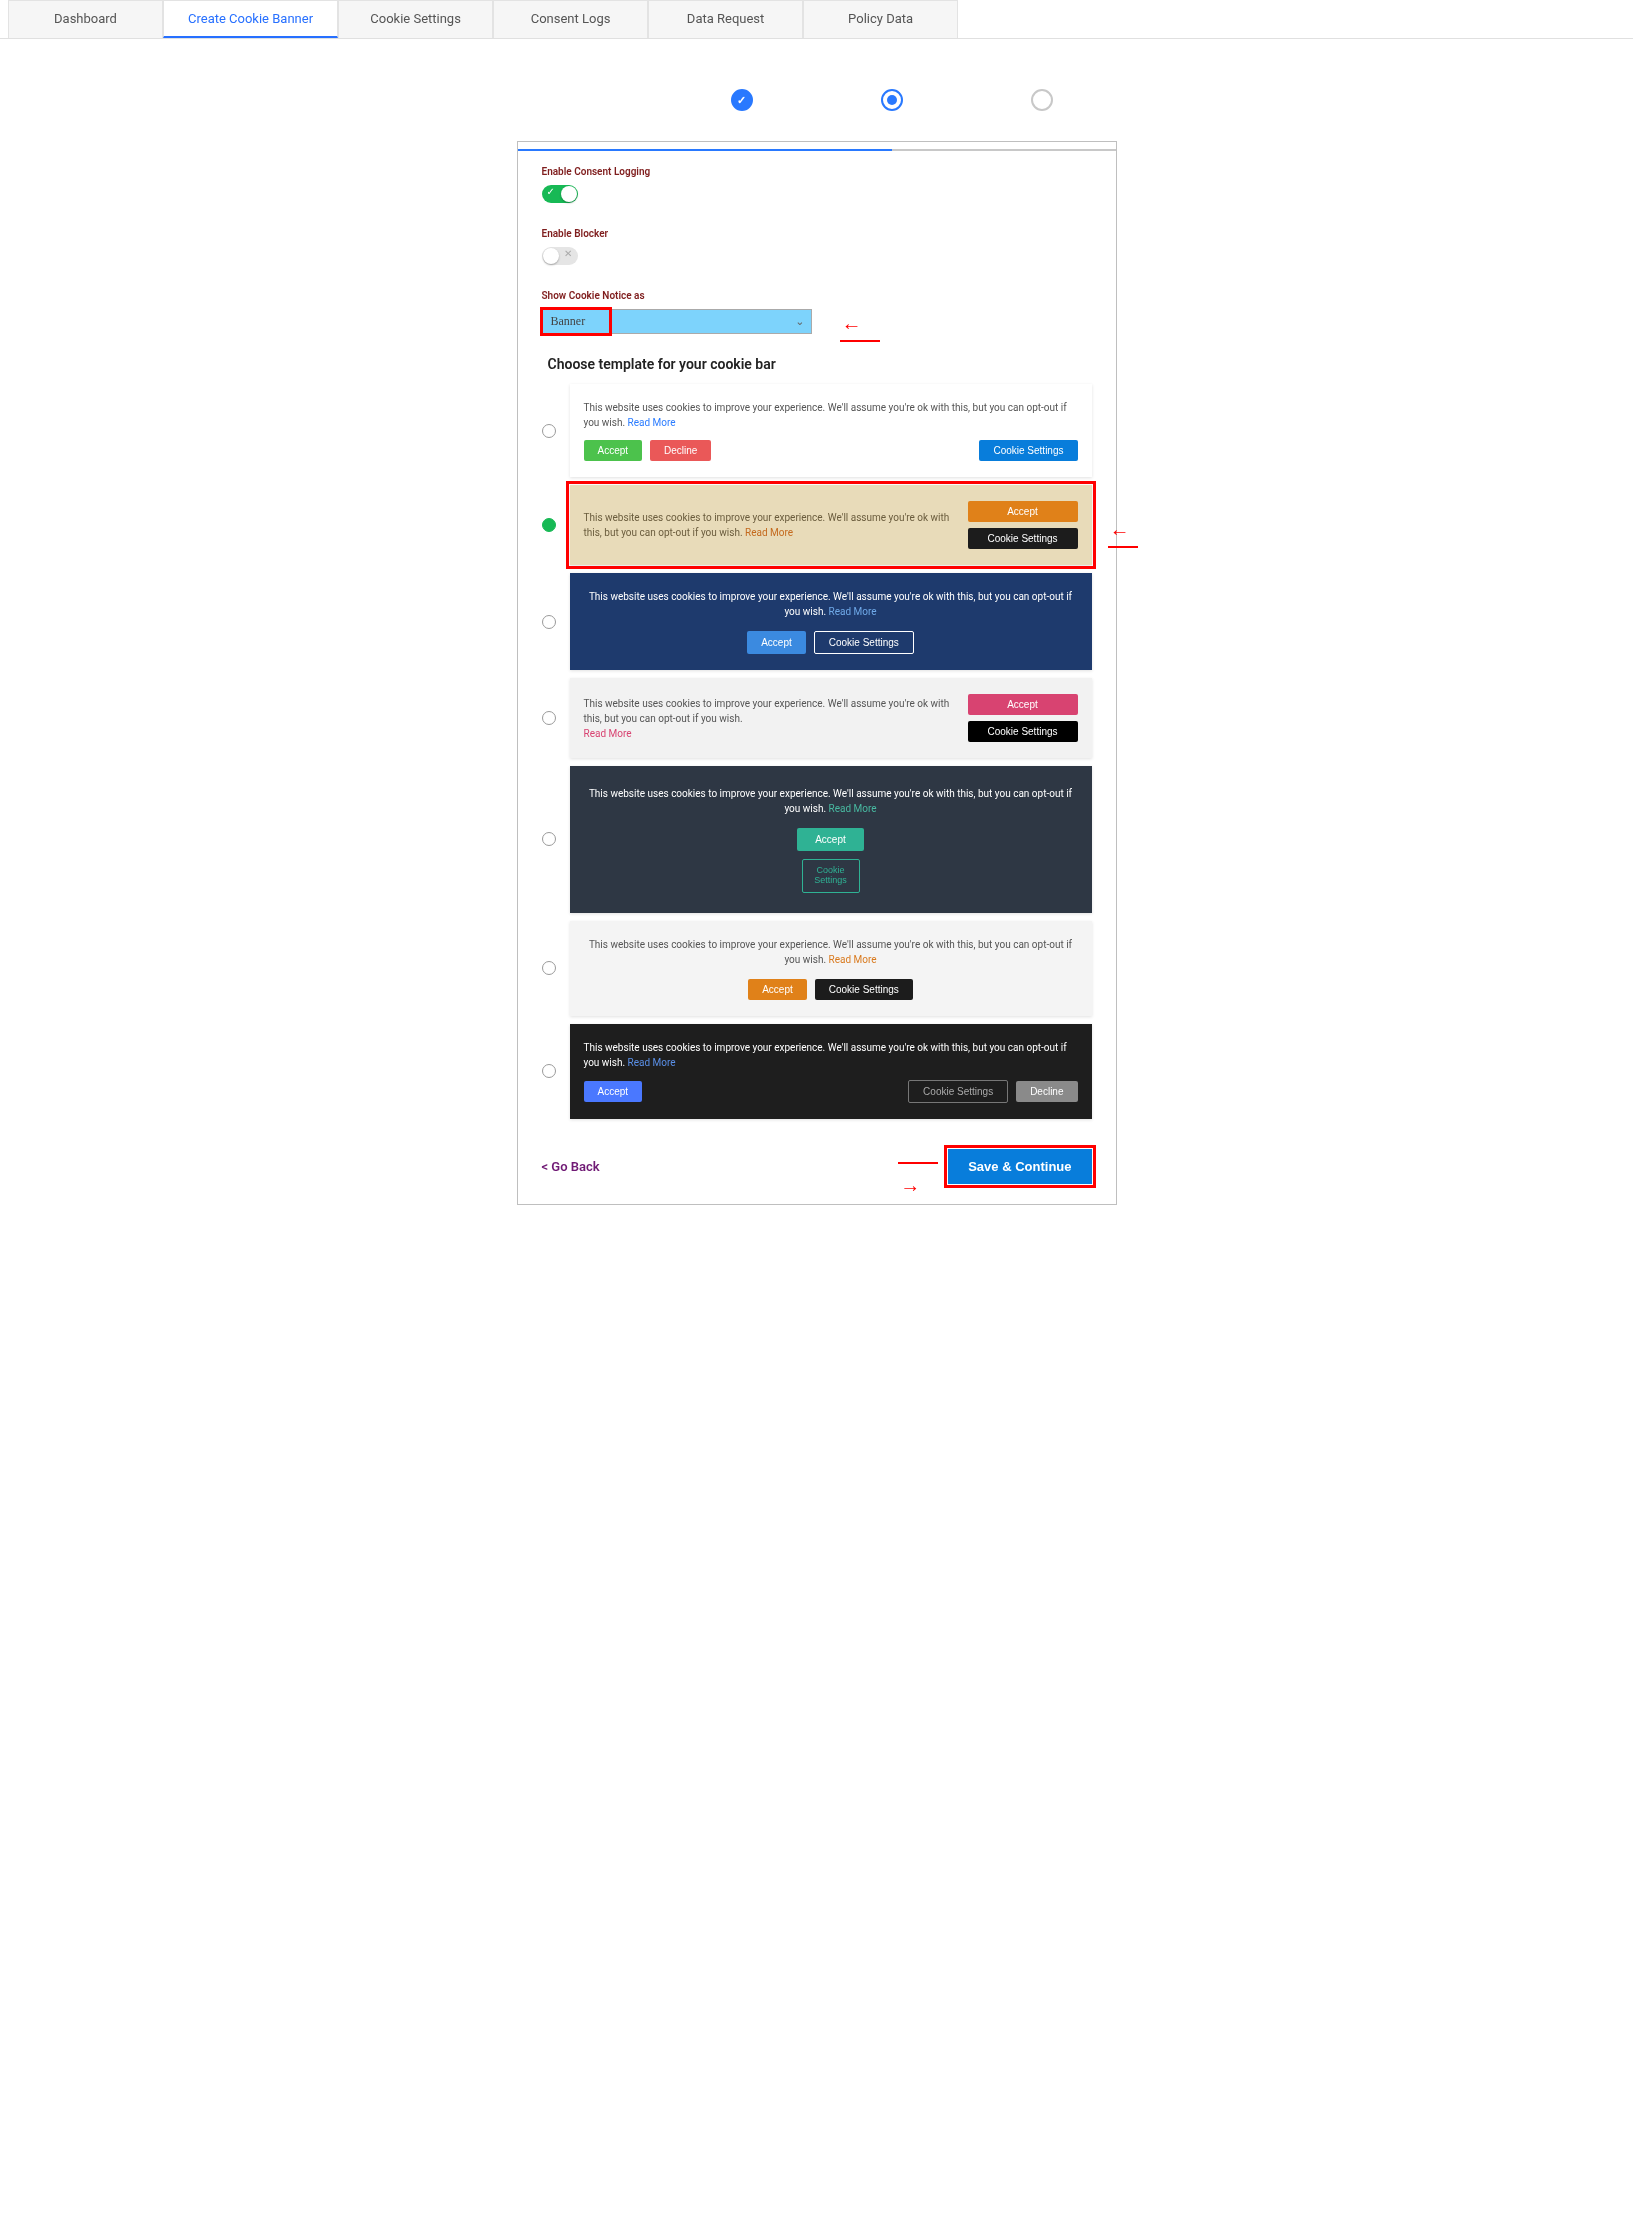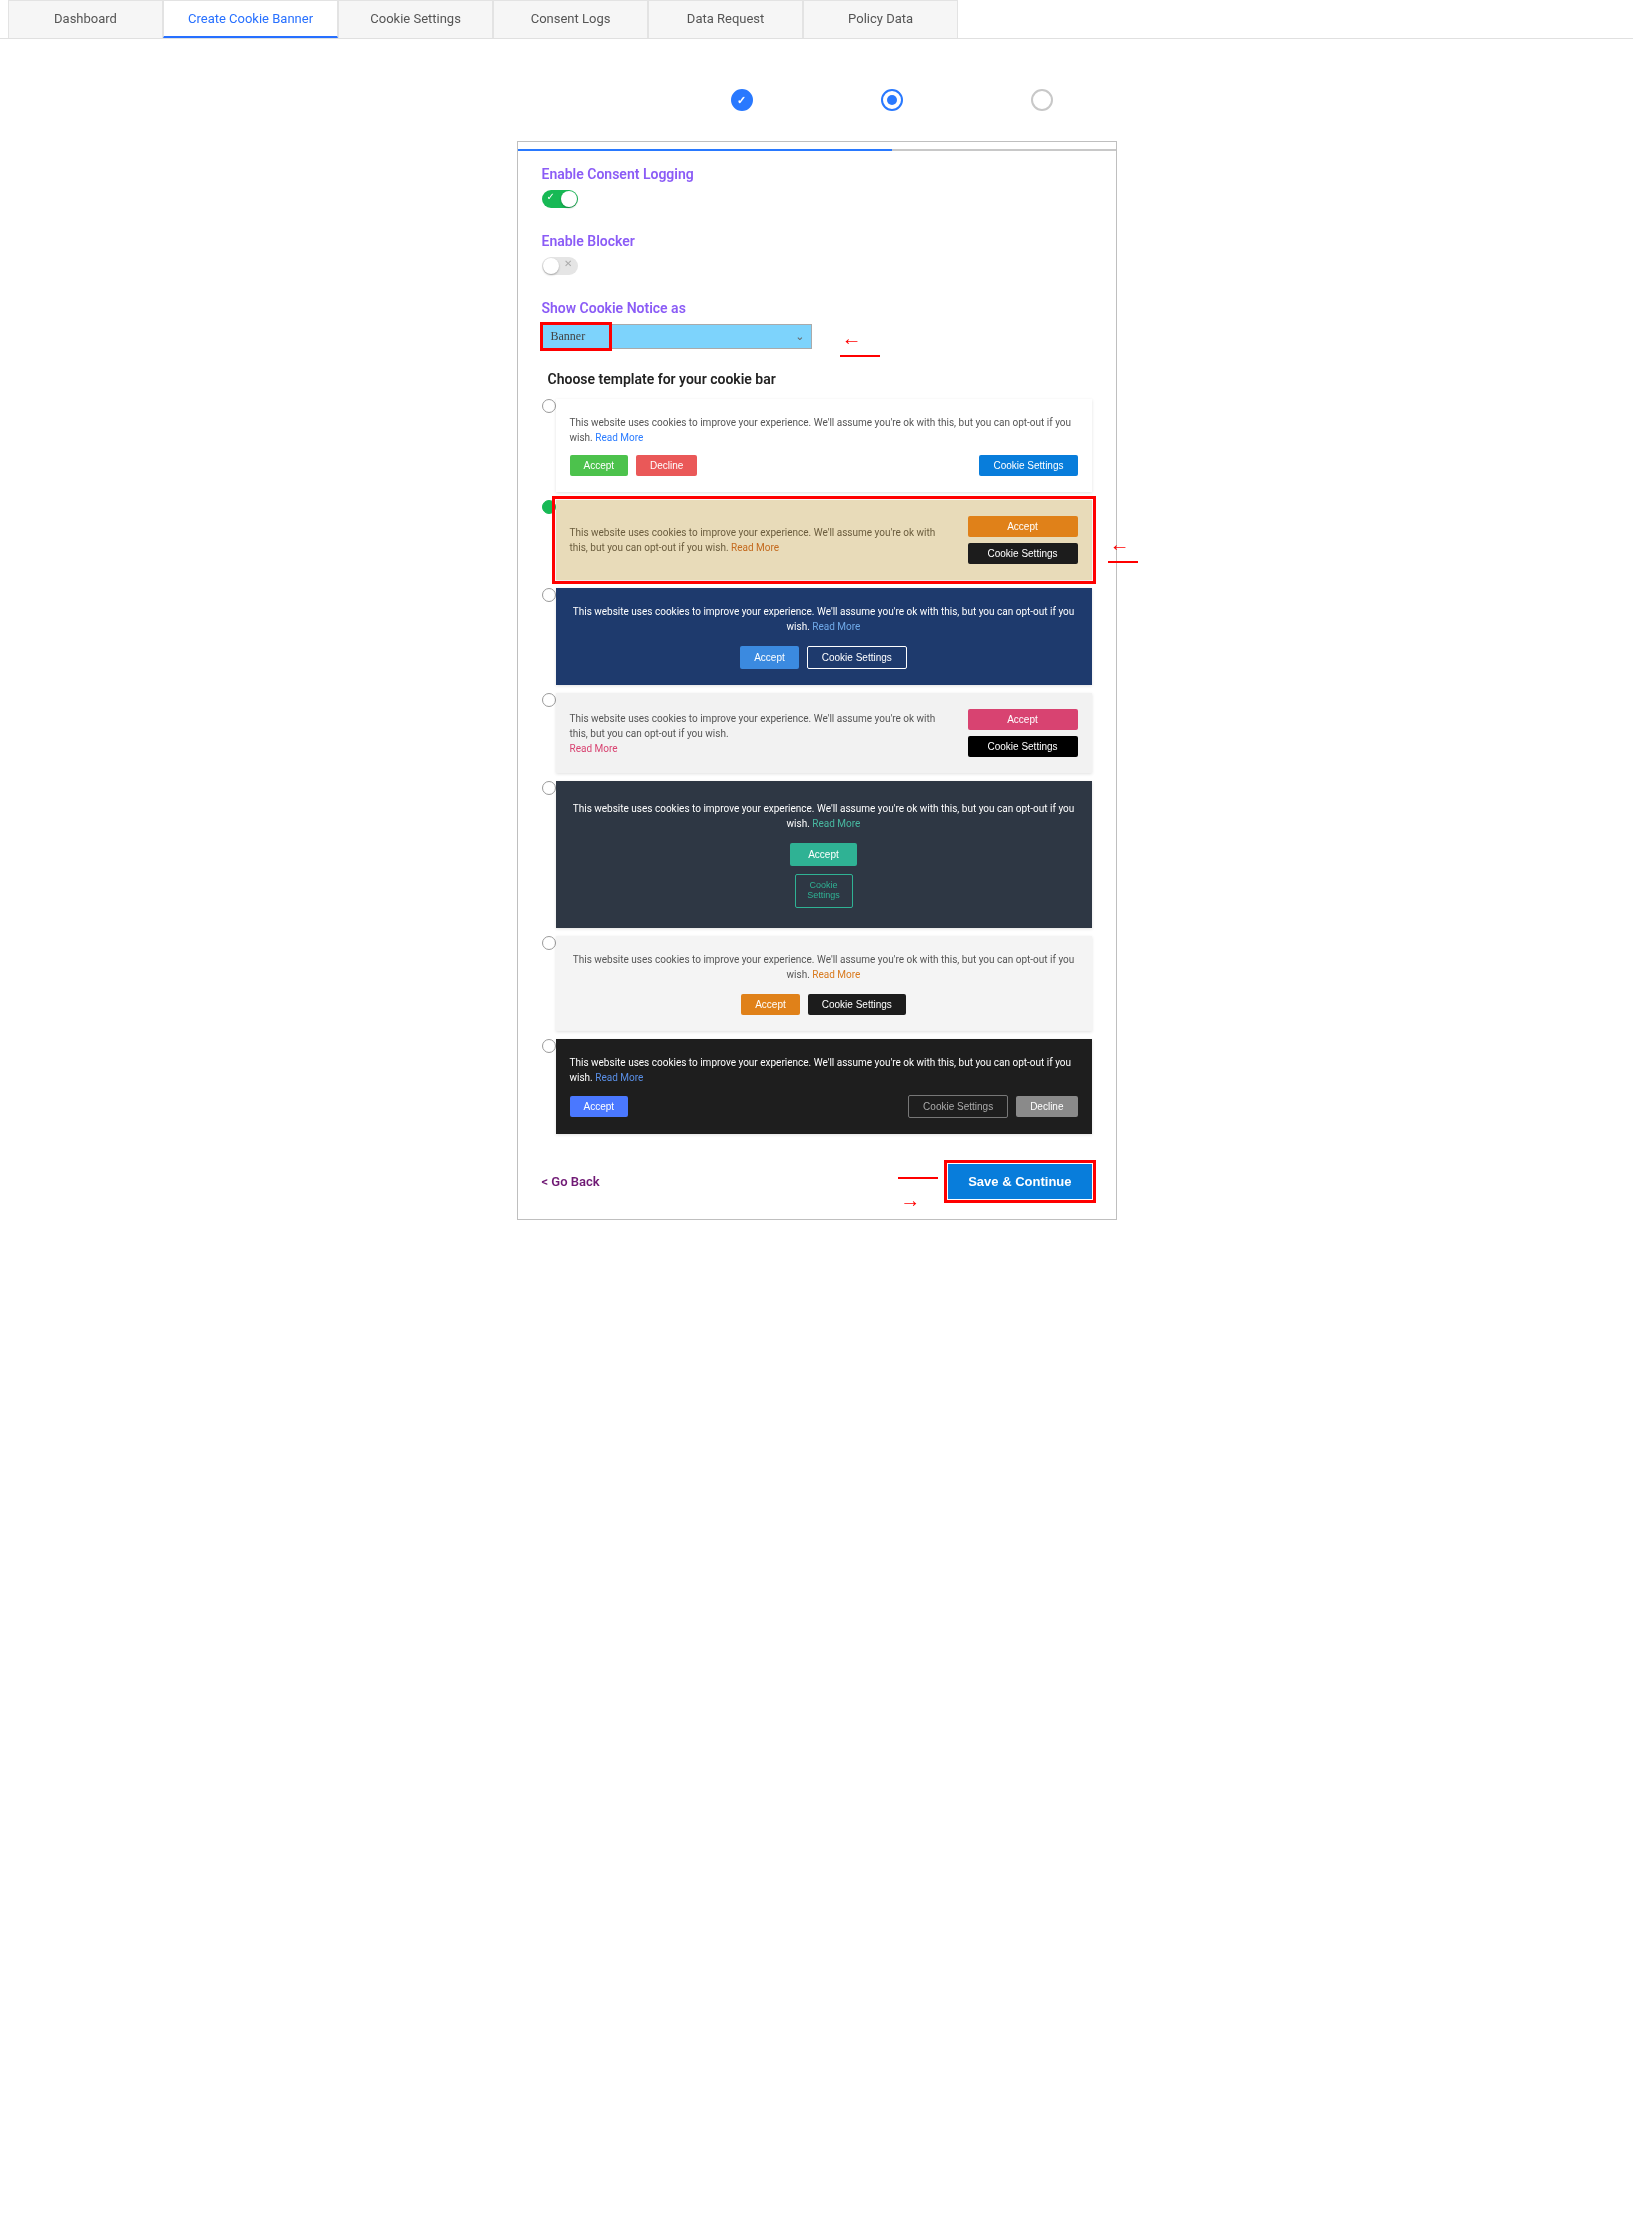--- a/index.html
+++ b/index.html
@@ -85,23 +85,23 @@
   .panel {
     width: 600px;
     margin: 0 auto 30px;
     border: 1px solid #bfbfbf;
     padding: 24px 24px 20px;
     position: relative;
   }
   .field-group { margin-bottom: 22px; }
   .field-label {
     font-weight: 600;
-    font-size: 14px;
+    font-size: 10px;
     margin-bottom: 8px;
-    color: #8b5cf6;
+    color: #7f1d1d;
   }
 
   
   .toggle {
     width: 36px; height: 18px; border-radius: 9px;
     position: relative; display:inline-block; cursor:pointer;
   }
   .toggle.on { background:#17b955; }
   .toggle.off { background:#e5e5e5; }
   .toggle .knob {
@@ -140,21 +140,21 @@
     color:#ff0000; font-weight:bold;
   }
   .arrow-head { font-size:20px;}
   .arrow-tail {
     display:inline-block; width:40px; height:2px; background:#ff0000;
     vertical-align: middle; margin-left:-2px;margin-bottom:6px;
   }
 
   
   .template-title { font-weight:600; font-size:14px; margin:16px 0 12px 6px; }
-  .template-row { display:flex; align-items:flex-start; margin-bottom:8px; }
+  .template-row { display:flex; align-items:center; margin-bottom:8px; gap:14px; }
   .radio {
     width:14px; height:14px; border:1px solid #9a9a9a; border-radius:50%;
     flex:none; display:flex; align-items:center; justify-content:center;
     cursor:pointer;
   }
   .radio.filled { background:#17b955; border-color:#17b955; }
 
   .tpl {
     flex:1;
     padding:16px 14px;

